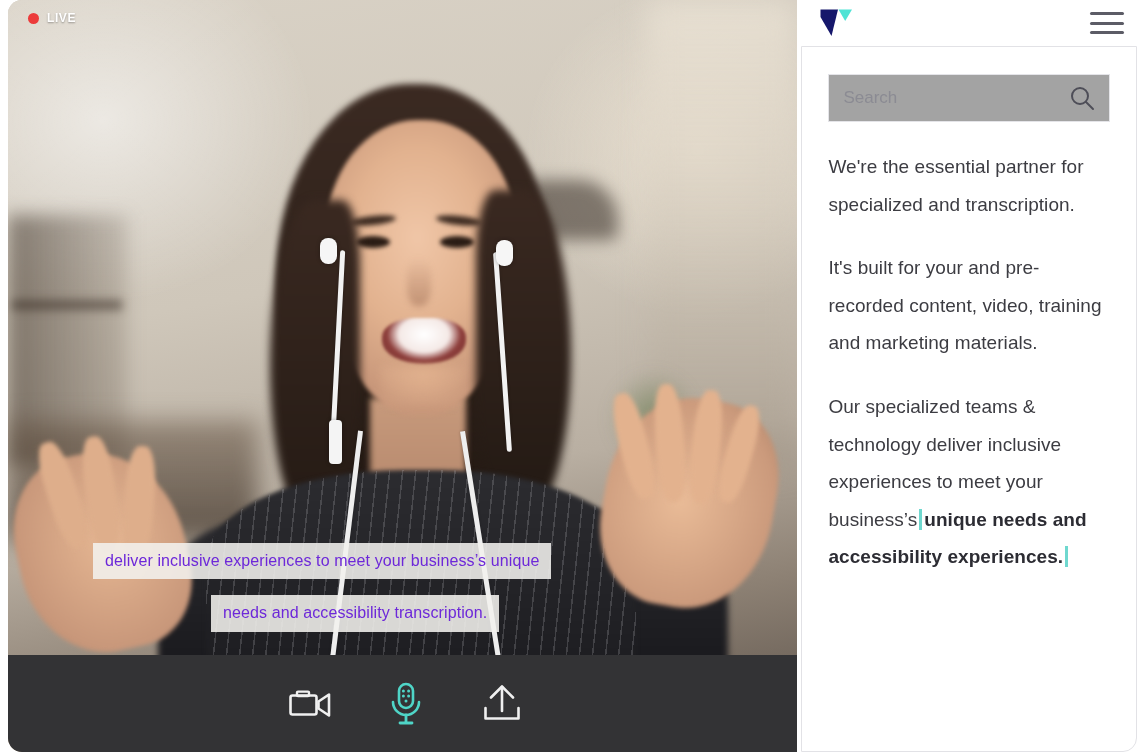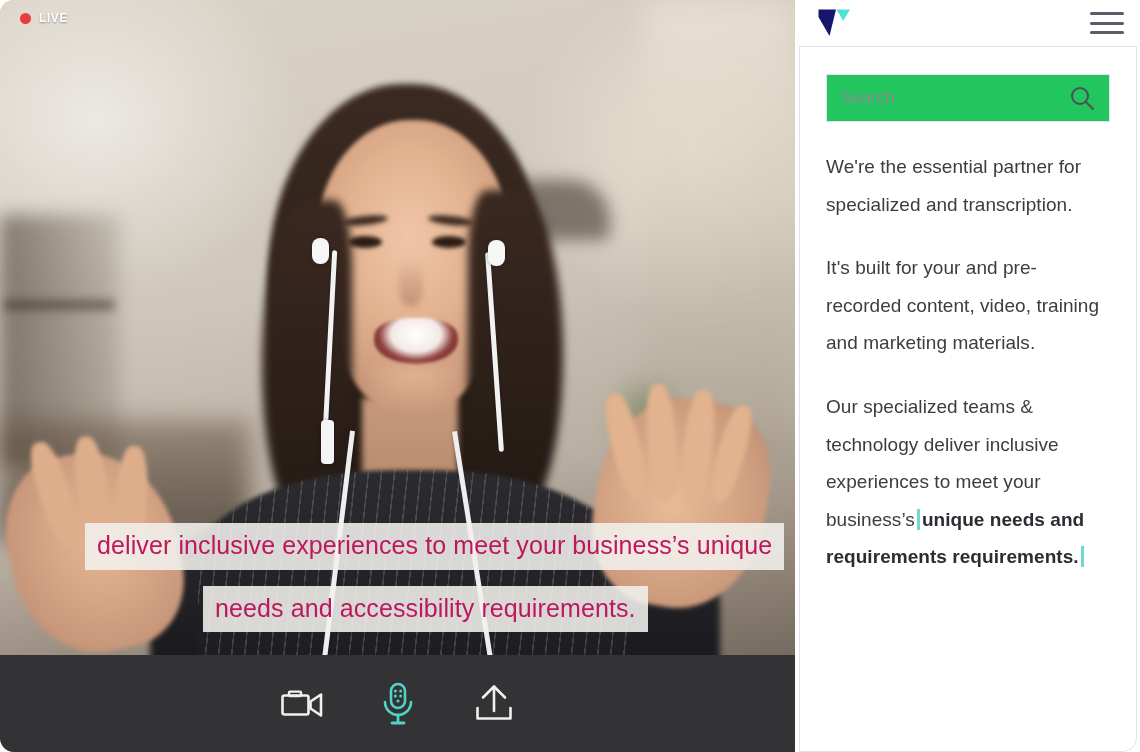--- a/index.html
+++ b/index.html
@@ -11,20 +11,21 @@
     background: #ffffff;
     font-family: "Liberation Sans", sans-serif;
   }
 
   .app {
     position: relative;
     width: 1140px;
     height: 752px;
     background: #ffffff;
     display: flex;
+    padding-left: 8px;
   }
 
   
   .video-panel {
     position: relative;
     width: 795px;
     height: 752px;
     border-radius: 14px 0 0 14px;
     overflow: hidden;
     background: #cfc8bd;
@@ -224,22 +225,22 @@
   }
 
   
   .captions {
     position: absolute; left: 0; right: 0; bottom: 120px;
     z-index: 5;
     display: flex; flex-direction: column; align-items: flex-start; gap: 16px;
   }
   .caption-line {
     background: rgba(243,241,238,0.88);
-    color: #be185d;
-    font-size: 25px;
+    color: #6d28d9;
+    font-size: 16px;
     line-height: 1.1;
     padding: 9px 12px 10px 12px;
     white-space: nowrap;
     letter-spacing: .1px;
   }
   .caption-line.l1 { margin-left: 85px; }
   .caption-line.l2 { margin-left: 203px; }
 
   
   .controls {
@@ -294,21 +295,21 @@
     border-bottom: 1px solid #e2e2e6;
     border-bottom-right-radius: 14px;
     padding: 27px 26px 0 26px;
     overflow: hidden;
     background: #fff;
   }
 
   .search-wrap {
     position: relative;
     height: 48px;
-    background: #22c55e;
+    background: #a3a3a3;
     border: 1px solid #e4e4e8;
     display: flex; align-items: center;
     padding: 0 14px;
     margin-bottom: 26px;
   }
   .search-input {
     flex: 1 1 auto;
     border: none; outline: none; background: transparent;
     font-family: "Liberation Sans", sans-serif;
     font-size: 17px; color: #4a4a52;
@@ -383,21 +384,21 @@
       <div class="cable-clip"></div>
     </div>
 
     <div class="live-badge">
       <span class="live-dot"></span>
       <span class="live-text">LIVE</span>
     </div>
 
     <div class="captions">
       <div class="caption-line l1">deliver inclusive experiences to meet your business’s unique</div>
-      <div class="caption-line l2">needs and accessibility requirements.</div>
+      <div class="caption-line l2">needs and accessibility transcription.</div>
     </div>
 
     <div class="controls">
 
       <button class="ctrl-btn" title="Camera">
         <svg width="42" height="30" viewBox="0 0 42 30">
           <rect x="1.5" y="6.5" width="26" height="19" rx="2" fill="none" stroke="#f0f0f0" stroke-width="2.6"></rect>
           <rect x="8" y="2.6" width="12" height="4.4" rx="1" fill="none" stroke="#f0f0f0" stroke-width="2.4"></rect>
           <path d="M29.5 12.5 L40 5.5 L40 26.5 L29.5 19.5 Z" fill="none" stroke="#f0f0f0" stroke-width="2.6" stroke-linejoin="round"></path>
         </svg>
@@ -448,18 +449,18 @@
         <input class="search-input" type="text" placeholder="Search" style="">
         <svg class="search-icon" width="26" height="26" viewBox="0 0 26 26">
           <circle cx="11" cy="11" r="8" fill="none" stroke="#4e4e58" stroke-width="2"></circle>
           <line x1="17" y1="17" x2="24" y2="24" stroke="#4e4e58" stroke-width="2" stroke-linecap="round"></line>
         </svg>
       </div>
 
       <div class="tp-text">
         <p class="tp-para">We're the essential partner for specialized and transcription.</p>
         <p class="tp-para">It's built for your and pre-recorded content, video, training and marketing materials.</p>
-        <p class="tp-para"><span>Our specialized teams &amp; technology deliver inclusive experiences to meet your business’s</span><span class="cursor"></span><span class="tp-bold">unique needs and requirements requirements.</span><span class="cursor"></span></p>
+        <p class="tp-para"><span>Our specialized teams &amp; technology deliver inclusive experiences to meet your business’s</span><span class="cursor"></span><span class="tp-bold">unique needs and accessibility experiences.</span><span class="cursor"></span></p>
       </div>
 
     </div>
   </div>
 </div>
 
 </body></html>

